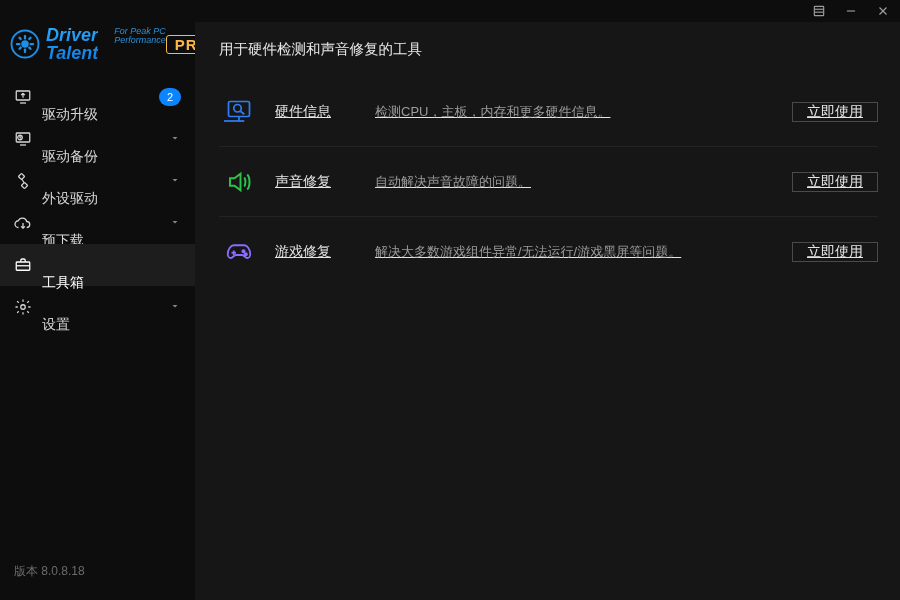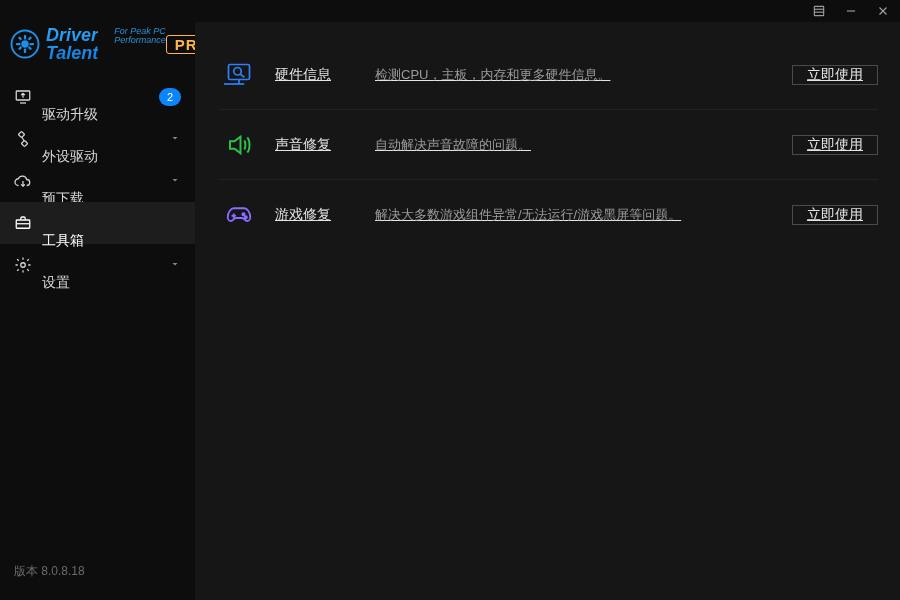--- a/index.html
+++ b/index.html
@@ -177,20 +177,34 @@
           <svg viewBox="0 0 24 24" fill="none" stroke="currentColor" stroke-width="1.7">
               <rect x="3" y="4" width="18" height="12" rx="1"></rect>
               <line x1="8" y1="20" x2="16" y2="20"></line>
               <path d="M12 13V7m0 0l-2.5 2.5M12 7l2.5 2.5"></path>
             </svg>
         </span>
         <span class="label">驱动升级</span>
         <span class="badge">2</span>
       </div>
 
+      <div class="nav-item">
+        <span class="nav-icon">
+          <svg viewBox="0 0 24 24" fill="none" stroke="currentColor" stroke-width="1.7">
+              <rect x="3" y="4" width="18" height="12" rx="1"></rect>
+              <circle cx="8" cy="10" r="3"></circle>
+              <path d="M8 8v2l1.3 1"></path>
+              <line x1="8" y1="20" x2="16" y2="20"></line>
+            </svg>
+        </span>
+        <span class="label">驱动备份</span>
+        <span class="arrow"><svg viewBox="0 0 24 24" fill="currentColor">
+              <path d="M7 10l5 5 5-5z"></path>
+            </svg></span>
+      </div>
 
       <div class="nav-item">
         <span class="nav-icon">
           <svg viewBox="0 0 24 24" fill="none" stroke="currentColor" stroke-width="1.7">
               <rect x="7" y="3" width="6" height="6" rx="1" transform="rotate(45 10 6)"></rect>
               <rect x="11" y="15" width="6" height="6" rx="1" transform="rotate(45 14 18)"></rect>
               <line x1="10" y1="9" x2="14" y2="15"></line>
             </svg>
         </span>
         <span class="label">外设驱动</span>
@@ -238,20 +252,21 @@
 
     </div>
 
     <div class="version">
       <span>版本</span>
       <span>8.0.8.18</span>
     </div>
   </div>
 
   <div class="main">
+    <div class="page-title">用于硬件检测和声音修复的工具</div>
 
     <div class="tool-list">
 
       <div class="tool-row">
         <div class="tool-icon">
           <svg viewBox="0 0 40 40" fill="none" stroke="#2f7ef6" stroke-width="2.3">
               <rect x="6" y="6" width="28" height="20" rx="2"></rect>
               <line x="13" y1="32" x2="27" y2="32"></line>
               <line x1="20" y1="26" x2="20" y2="32"></line>
               <circle cx="18" cy="15" r="5"></circle>

